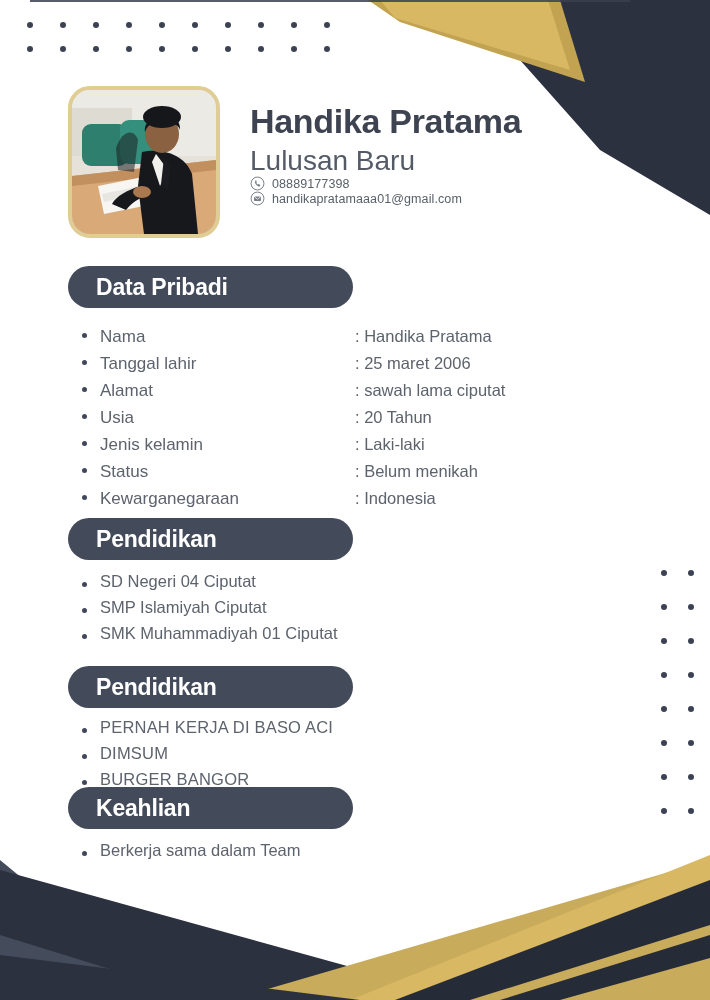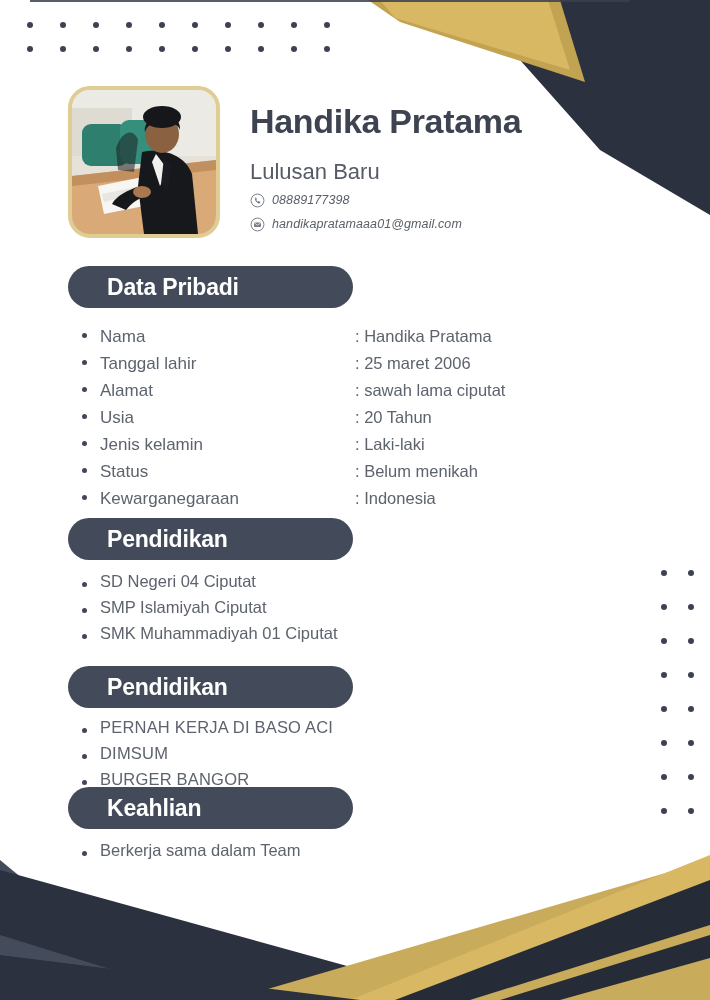--- a/index.html
+++ b/index.html
@@ -88,30 +88,28 @@
   }
   #name {
     font-size: 34px;
     font-weight: bold;
     color: #3d4350;
     letter-spacing: -0.3px;
     line-height: 1.05;
     white-space: nowrap;
   }
   #role {
-    font-size: 22px;
+    font-size: 28px;
     color: #555b66;
-    margin-top: 20px;
+    margin-top: 6px;
     line-height: 1.1;
   }
   .contact-row {
     display: flex;
     align-items: center;
-    margin-top: 9px;
-    font-style: italic;
   }
   .contact-row .ico {
     width: 15px;
     height: 15px;
     flex: 0 0 auto;
     margin-right: 7px;
   }
   .contact-text {
     font-size: 12.5px;
     color: #5a6069;
@@ -129,21 +127,20 @@
     display: flex;
     align-items: center;
     box-sizing: border-box;
     padding-left: 28px;
   }
   .pill-label {
     color: #ffffff;
     font-size: 23px;
     font-weight: bold;
     letter-spacing: -0.2px;
-    margin-left: 11px;
   }
 
   
   .block { position: absolute; left: 82px; }
 
   .kv-row {
     display: flex;
     align-items: baseline;
     margin-bottom: 7px;
   }

